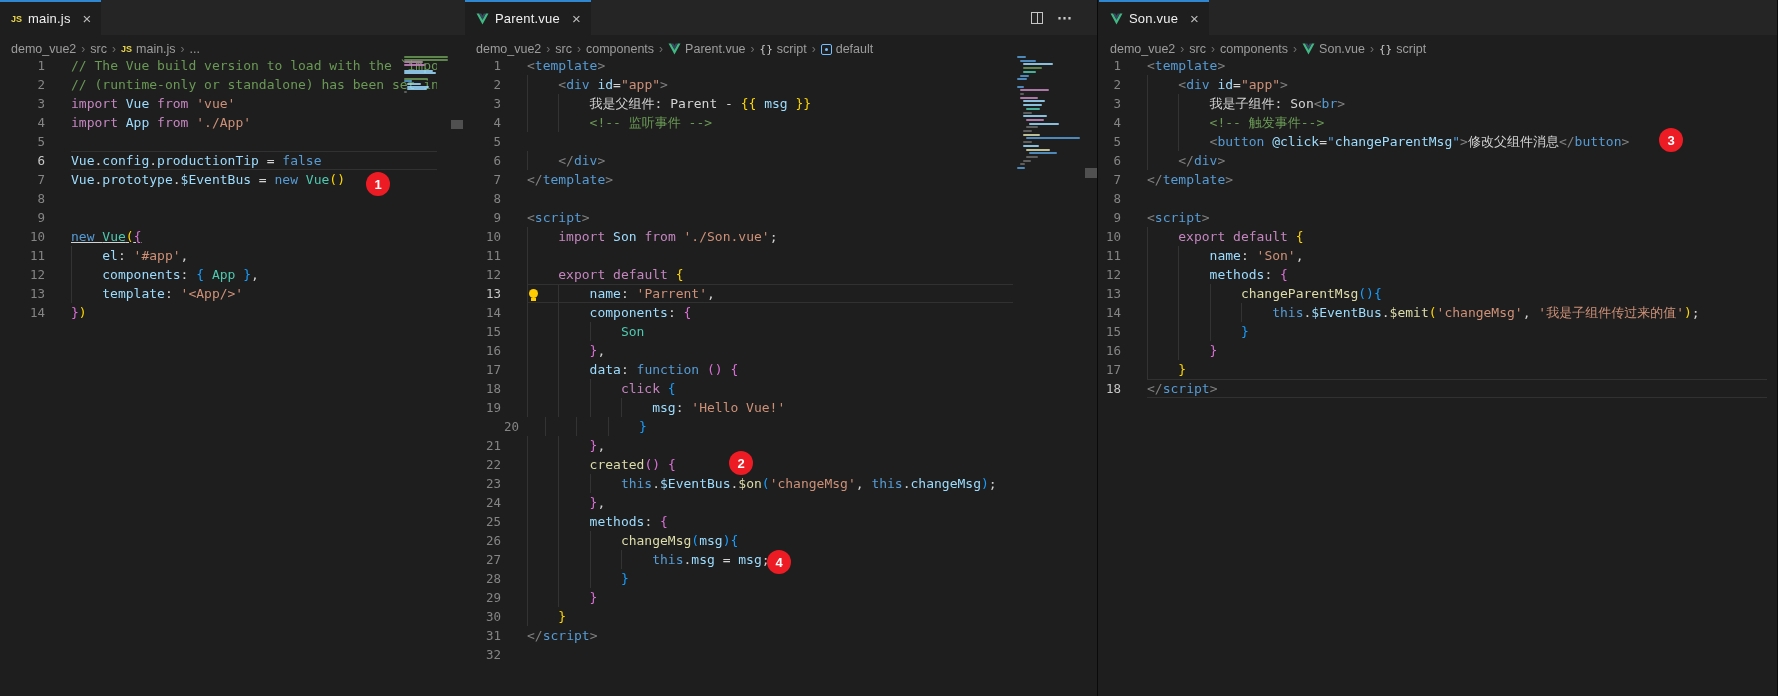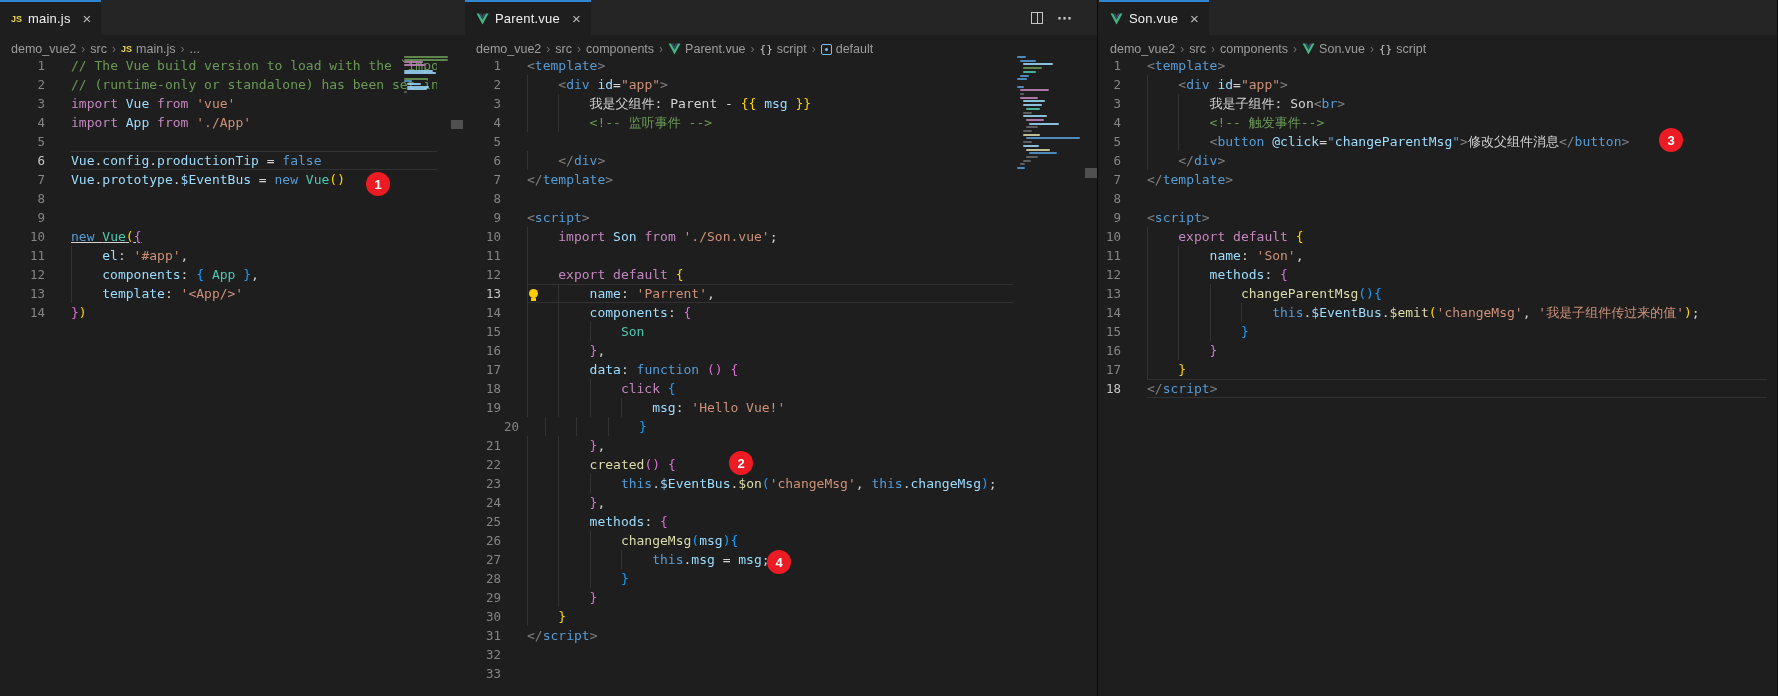--- a/index.html
+++ b/index.html
@@ -181,21 +181,20 @@
         <div class="line"><span class="ln" style="width: 36px; padding-right: 26px;">23</span><span class="lc" style="margin-right: 84px;"><span class="ig"></span><span class="ig"></span><span class="ig"></span><span style="color: rgb(86, 156, 214);">this</span><span style="color: rgb(212, 212, 212);">.</span><span style="color: rgb(156, 220, 254);">$EventBus</span><span style="color: rgb(212, 212, 212);">.</span><span style="color: rgb(220, 220, 170);">$on</span><span style="color: rgb(23, 159, 255);">(</span><span style="color: rgb(206, 145, 120);">'changeMsg'</span><span style="color: rgb(212, 212, 212);">, </span><span style="color: rgb(86, 156, 214);">this</span><span style="color: rgb(212, 212, 212);">.</span><span style="color: rgb(156, 220, 254);">changeMsg</span><span style="color: rgb(23, 159, 255);">)</span><span style="color: rgb(212, 212, 212);">;</span></span></div>
         <div class="line"><span class="ln" style="width: 36px; padding-right: 26px;">24</span><span class="lc" style="margin-right: 84px;"><span class="ig"></span><span class="ig"></span><span style="color: rgb(218, 112, 214);">}</span><span style="color: rgb(212, 212, 212);">,</span></span></div>
         <div class="line"><span class="ln" style="width: 36px; padding-right: 26px;">25</span><span class="lc" style="margin-right: 84px;"><span class="ig"></span><span class="ig"></span><span style="color: rgb(156, 220, 254);">methods</span><span style="color: rgb(212, 212, 212);">: </span><span style="color: rgb(218, 112, 214);">{</span></span></div>
         <div class="line"><span class="ln" style="width: 36px; padding-right: 26px;">26</span><span class="lc" style="margin-right: 84px;"><span class="ig"></span><span class="ig"></span><span class="ig"></span><span style="color: rgb(220, 220, 170);">changeMsg</span><span style="color: rgb(23, 159, 255);">(</span><span style="color: rgb(156, 220, 254);">msg</span><span style="color: rgb(23, 159, 255);">)</span><span style="color: rgb(23, 159, 255);">{</span></span></div>
         <div class="line"><span class="ln" style="width: 36px; padding-right: 26px;">27</span><span class="lc" style="margin-right: 84px;"><span class="ig"></span><span class="ig"></span><span class="ig"></span><span class="ig"></span><span style="color: rgb(86, 156, 214);">this</span><span style="color: rgb(212, 212, 212);">.</span><span style="color: rgb(156, 220, 254);">msg</span><span style="color: rgb(212, 212, 212);"> = </span><span style="color: rgb(156, 220, 254);">msg</span><span style="color: rgb(212, 212, 212);">;</span></span></div>
         <div class="line"><span class="ln" style="width: 36px; padding-right: 26px;">28</span><span class="lc" style="margin-right: 84px;"><span class="ig"></span><span class="ig"></span><span class="ig"></span><span style="color: rgb(23, 159, 255);">}</span></span></div>
         <div class="line"><span class="ln" style="width: 36px; padding-right: 26px;">29</span><span class="lc" style="margin-right: 84px;"><span class="ig"></span><span class="ig"></span><span style="color: rgb(218, 112, 214);">}</span></span></div>
         <div class="line"><span class="ln" style="width: 36px; padding-right: 26px;">30</span><span class="lc" style="margin-right: 84px;"><span class="ig"></span><span style="color: rgb(255, 215, 0);">}</span></span></div>
         <div class="line"><span class="ln" style="width: 36px; padding-right: 26px;">31</span><span class="lc" style="margin-right: 84px;"><span style="color: rgb(128, 128, 128);">&lt;/</span><span style="color: rgb(86, 156, 214);">script</span><span style="color: rgb(128, 128, 128);">&gt;</span></span></div>
         <div class="line"><span class="ln" style="width: 36px; padding-right: 26px;">32</span><span class="lc" style="margin-right: 84px;"></span></div>
-        <div class="line"><span class="ln" style="width: 36px; padding-right: 26px;">33</span><span class="lc" style="margin-right: 84px;"></span></div>
       </div>
       <div class="minimap" style="left: 552px; width: 68px; height: 127px;">
         <div class="mmbar" style="top: 0px; left: 0px; width: 9px; background: rgb(86, 156, 214);"></div>
         <div class="mmbar" style="top: 3.7px; left: 3px; width: 16.2px; background: rgb(86, 156, 214);"></div>
         <div class="mmbar" style="top: 7.4px; left: 6px; width: 29.7px; background: rgb(156, 220, 254);"></div>
         <div class="mmbar" style="top: 11.1px; left: 6px; width: 18.9px; background: rgb(106, 153, 85);"></div>
         <div class="mmbar" style="top: 14.8px; left: 6px; width: 12.6px; background: rgb(78, 201, 176);"></div>
         <div class="mmbar" style="top: 18.5px; left: 3px; width: 9px; background: rgb(86, 156, 214);"></div>
         <div class="mmbar" style="top: 22.2px; left: 0px; width: 9.9px; background: rgb(86, 156, 214);"></div>
         <div class="mmbar" style="top: 29.6px; left: 0px; width: 7.2px; background: rgb(86, 156, 214);"></div>

